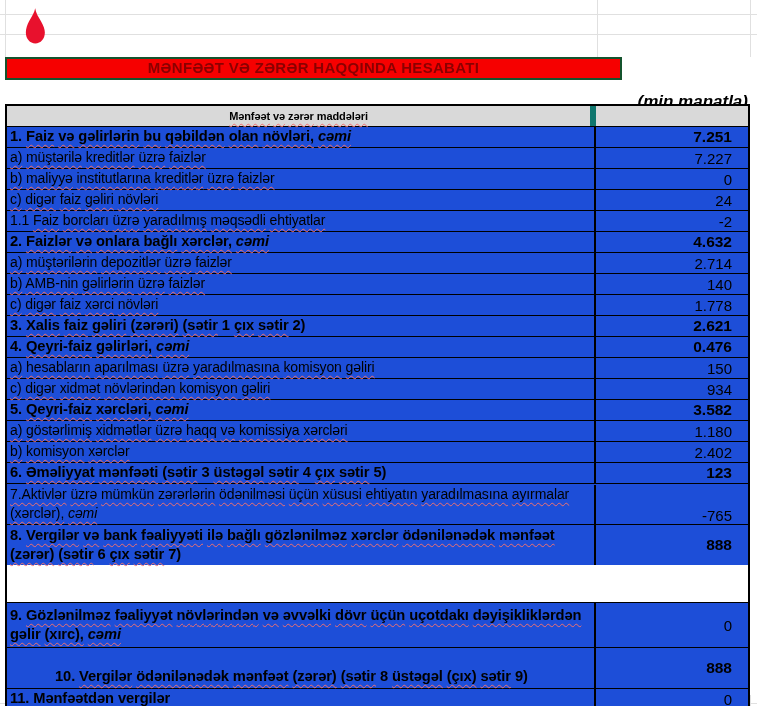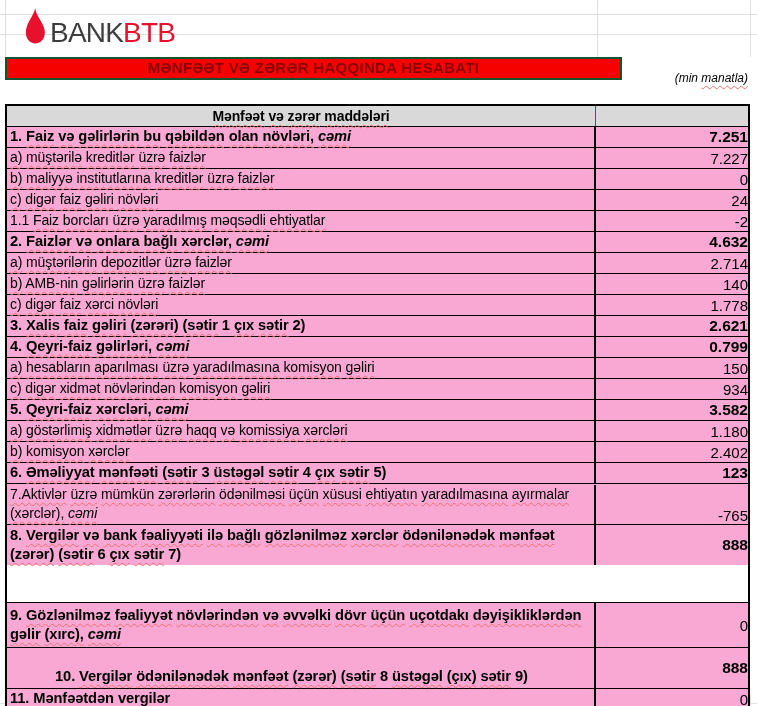--- a/index.html
+++ b/index.html
@@ -22,35 +22,35 @@
 
   
   .banner {
     position:absolute; left:5px; top:57px; width:617px; height:23px;
     background:var(--banner-bg,#f60000); border:2px solid #14532d;
     display:flex; align-items:flex-start; justify-content:center;
   }
   .banner-text { color:var(--banner-text,#8a0000); font-weight:bold; font-size:15px; letter-spacing:0.3px; white-space:nowrap; }
 
   
-  .unit { position:absolute; top:71px; right:9px; font-style:italic; font-size:12px; }
+  .unit { position:absolute; top:92px; right:9px; font-style:italic; font-size:17px;font-weight:bold; }
 
   
   .pl-table { position:absolute; left:5px; top:104px; width:745px; border:2px solid #000; background:#fff; }
   .hdr { display:flex; height:20px; background:var(--header-bg,#d9d9d9); }
-  .hdr-label { flex:1; border-right:1px solid #0f766e; display:flex; align-items:center; justify-content:center;
-               font-weight:bold; font-size:14px; letter-spacing:-0.1px; }
+  .hdr-label { flex:1; border-right:6px solid #0f766e; display:flex; align-items:center; justify-content:center;
+               font-weight:bold; font-size:11px; letter-spacing:-0.1px; }
   .hdr-value { width:152px; }
-  .row { display:flex; height:21px; border-top:1.5px solid #000; background:#f9a8d4; }
+  .row { display:flex; height:21px; border-top:1.5px solid #000; background:#1d4ed8; }
   .cell-label { flex:1; border-right:2px solid #000; padding:0 2px 1px 3px;
                 display:flex; align-items:center; font-size:14px; letter-spacing:-0.1px; line-height:19px; }
   .row.bold .cell-label { font-weight:bold; font-size:14.7px; }
   .row.vbottom .cell-label { align-items:flex-end; padding-bottom:2px;padding-left:48px; }
   .cell-value { width:152px; display:flex; align-items:center; justify-content:flex-end;
-                padding-right:0; font-size:15px; }
+                padding-right:16px; font-size:15px; }
   .cell-value.vbold { font-weight:bold; font-size:15.5px; }
   i { font-style:italic; }
 
   
   .sq {
     text-decoration-line:underline;
     text-decoration-style:wavy;
     text-decoration-color:var(--squiggle,#f07070);
     text-decoration-thickness:1px;
     text-underline-offset:3px;
@@ -66,21 +66,20 @@
 <div class="gl" style="left:5px;top:0;width:1px;height:57px"></div>
 <div class="gl" style="left:597px;top:0;width:1px;height:57px"></div>
 <div class="gl" style="left:750px;top:0;width:1px;height:57px"></div>
 <div class="gl" style="left:617px;top:695px;width:1px;height:11px"></div>
 <div class="gl" style="left:750px;top:695px;width:1px;height:11px"></div>
 
 <div class="logo">
   <svg class="flame-svg" viewBox="0 0 30 48">
     <path d="M14.6 0.8 C 13.6 6.5, 10.2 11.5, 6.8 17.5 C 4.2 22.3, 2.4 27.5, 2.4 32.6 C 2.4 41.0, 7.8 46.8, 14.8 46.8 C 21.8 46.8, 27.2 41.0, 27.2 32.6 C 27.2 27.8, 25.3 23.2, 22.3 18.0 C 19.2 12.6, 15.4 7.4, 14.6 0.8 Z" fill="#e8112d"></path>
   </svg>
-  <div class="logo-text"><span class="logo-bank">BANK</span><span class="logo-btb">BTB</span></div>
 </div>
 
 <div class="banner">
   <span class="banner-text">MƏNFƏƏT VƏ ZƏRƏR HAQQINDA HESABATI</span>
 </div>
 
 <div class="unit"><span>(min </span><span class="sq">manatla)</span></div>
 
 <div class="pl-table">
   <div class="hdr">
@@ -147,21 +146,21 @@
       <div class="row bold">
     <div class="cell-label">
           <span class="cell-label-text">3. <span class="sq">Xalis</span> <span class="sq">faiz</span> <span class="sq">gəliri</span> <span class="sq">(zərəri)</span> <span class="sq">(sətir</span> 1 <span class="sq">çıx</span> <span class="sq">sətir</span> 2)</span>
         </div>
     <div class="cell-value vbold">2.621</div>
   </div>
       <div class="row bold">
     <div class="cell-label">
           <span class="cell-label-text">4. <span class="sq">Qeyri-faiz</span> <span class="sq">gəlirləri,</span> <i class="sq">cəmi</i></span>
         </div>
-    <div class="cell-value vbold">0.799</div>
+    <div class="cell-value vbold">0.476</div>
   </div>
       <div class="row">
     <div class="cell-label">
           <span class="cell-label-text"><span class="sq">a)</span> <span class="sq">hesabların</span> <span class="sq">aparılması</span> <span class="sq">üzrə</span> <span class="sq">yaradılmasına</span> <span class="sq">komisyon</span> <span class="sq">gəliri</span></span>
         </div>
     <div class="cell-value">150</div>
   </div>
       <div class="row">
     <div class="cell-label">
           <span class="cell-label-text"><span class="sq">c)</span> <span class="sq">digər</span> <span class="sq">xidmət</span> <span class="sq">növlərindən</span> <span class="sq">komisyon</span> <span class="sq">gəliri</span></span>

